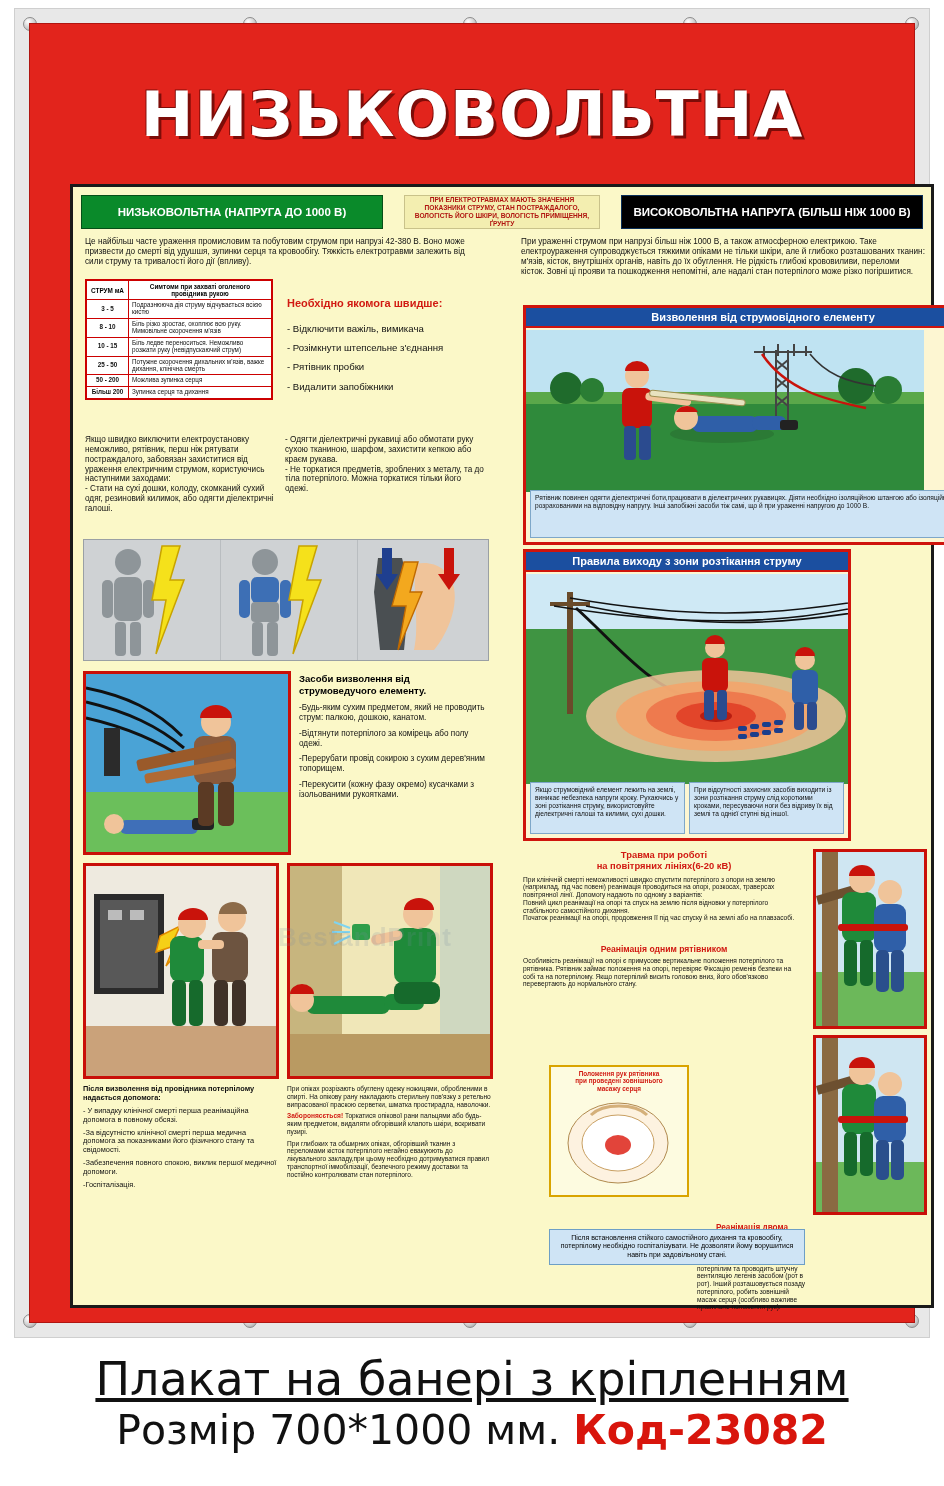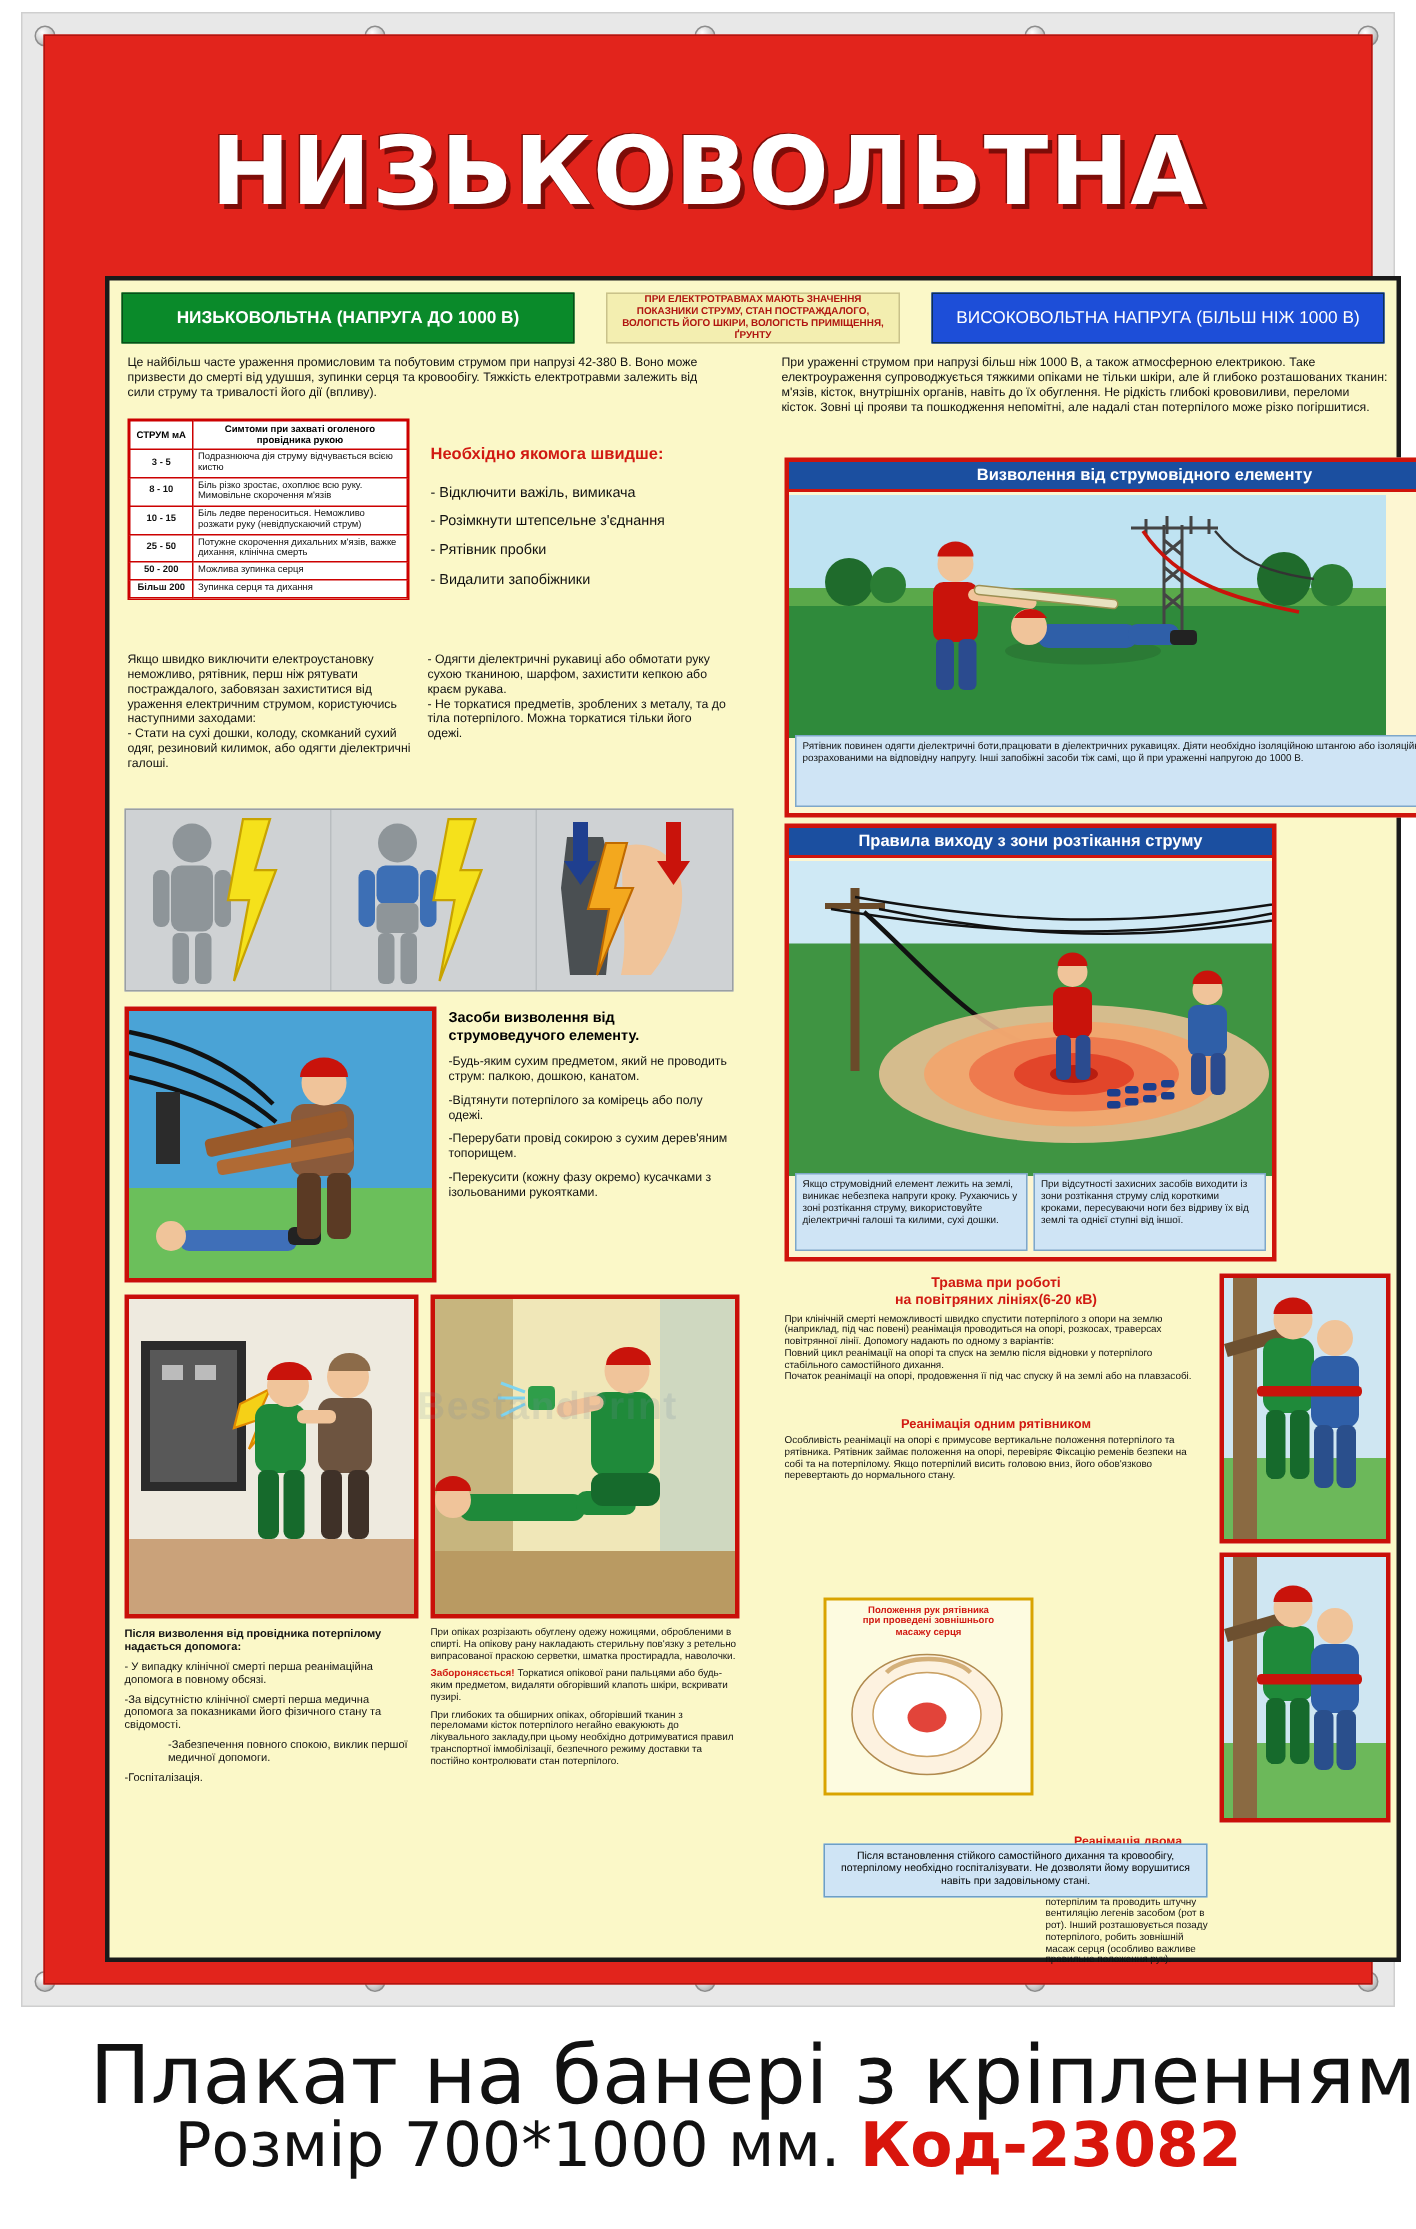--- a/index.html
+++ b/index.html
@@ -51,22 +51,22 @@
     flex: 0 0 302px; background: #0a8a2a; border: 1px solid #064f18;
     color: #fff; font-size: 11.5px; font-weight: bold; display: flex;
     align-items: center; justify-content: center; text-align: center; line-height: 1.1;
   }
   .hdr-mid {
     flex: 1 1 auto; background: #f3eeb0; border: 1px solid #c9c28a;
     color: #b01510; font-size: 6.6px; font-weight: bold; text-align: center;
     display: flex; align-items: center; justify-content: center; padding: 0 4px; line-height: 1.25;
   }
   .hdr-blue {
-    flex: 0 0 302px; background: #1d4ed8; border: 1px solid #0a2f59;
-    color: #fff; font-size: 11.5px; font-weight: normal; display: flex;
+    flex: 0 0 302px; background: #000000; border: 1px solid #0a2f59;
+    color: #fff; font-size: 11.5px; font-weight: bold; display: flex;
     align-items: center; justify-content: center; text-align: center; line-height: 1.1;
   }
 
   
   .txt { font-size: 8.2px; line-height: 1.2; color: #111; }
   .txt-s { font-size: 7.4px; line-height: 1.2; color: #111; }
   .txt-xs { font-size: 6.6px; line-height: 1.18; color: #111; }
   .bold { font-weight: bold; }
   .redb { color: #d11a12; font-weight: bold; }
 
@@ -106,21 +106,21 @@
   }
 
   
   .card { position:absolute; border: 3px solid #c90f08; background:#fff; overflow:hidden; }
 
   
   .ylw-box { position:absolute; background:#fdfbe0; border:2px solid #d9a400; }
   .blue-box { position:absolute; background:#cfe4f5; border:1px solid #6d9fc6; font-size:7px; line-height:1.2; padding:4px 6px; text-align:center; }
 
   
-  .cap1 { position:absolute; left:0; right:0; top:1352px; text-align:right; font-size:54px; color:#111; font-family:"DejaVu Sans", sans-serif; }
+  .cap1 { position:absolute; left:0; right:0; top:1352px; text-align:center; font-size:46px; color:#111; font-family:"DejaVu Sans", sans-serif;text-decoration:underline; }
   .cap2 { position:absolute; left:0; right:0; top:1406px; text-align:center; font-size:41px; color:#111; font-family:"DejaVu Sans", sans-serif; }
   .cap2 .code { color:#d8150c;font-weight:bold; }
 
   .wm { position:absolute; left:205px; top:735px; font-size:26px; color:rgba(120,140,160,0.18); font-weight:bold; letter-spacing:1px; }
 
   
   svg { display:block; }
 </style>
 </head>
 <body>
@@ -447,21 +447,21 @@
                   <line x1="60" y1="70" x2="44" y2="78"></line>
               </g>
             </g>
           </svg>
         </div>
 
         <div style="position:absolute; left:10px; top:898px; width:196px;">
           <div class="txt-s bold" style="margin-bottom:4px;">Після визволення від провідника потерпілому надається допомога:</div>
           <div class="txt-s" style="margin-bottom:4px;">- У випадку клінічної смерті перша реанімаційна допомога в повному обсязі.</div>
           <div class="txt-s" style="margin-bottom:4px;">-За відсутністю клінічної смерті перша медична допомога за показниками його фізичного стану та свідомості.</div>
-          <div class="txt-s" style="margin-bottom:4px;margin-left:29px;">-Забезпечення повного спокою, виклик першої медичної допомоги.</div>
+          <div class="txt-s" style="margin-bottom:4px;">-Забезпечення повного спокою, виклик першої медичної допомоги.</div>
           <div class="txt-s">-Госпіталізація.</div>
         </div>
 
         <div style="position:absolute; left:214px; top:898px; width:206px;">
           <div class="txt-xs" style="margin-bottom:4px;">При опіках розрізають обуглену одежу ножицями, обробленими в спирті. На опікову рану накладають стерильну пов'язку з ретельно випрасованої праскою серветки, шматка простирадла, наволочки.</div>
           <div class="txt-xs" style="margin-bottom:4px;"><span class="redb">Заборонясється!</span><span> Торкатися опікової рани пальцями або будь-яким предметом, видаляти обгорівший клапоть шкіри, вскривати пузирі.</span></div>
           <div class="txt-xs">При глибоких та обширних опіках, обгорівший тканин з переломами кісток потерпілого негайно евакуюють до лікувального закладу,при цьому необхідно дотримуватися правил транспортної іммобілізації, безпечного режиму доставки та постійно контролювати стан потерпілого.</div>
         </div>
 
         <div style="position:absolute; left:450px; top:662px; width:282px;">

